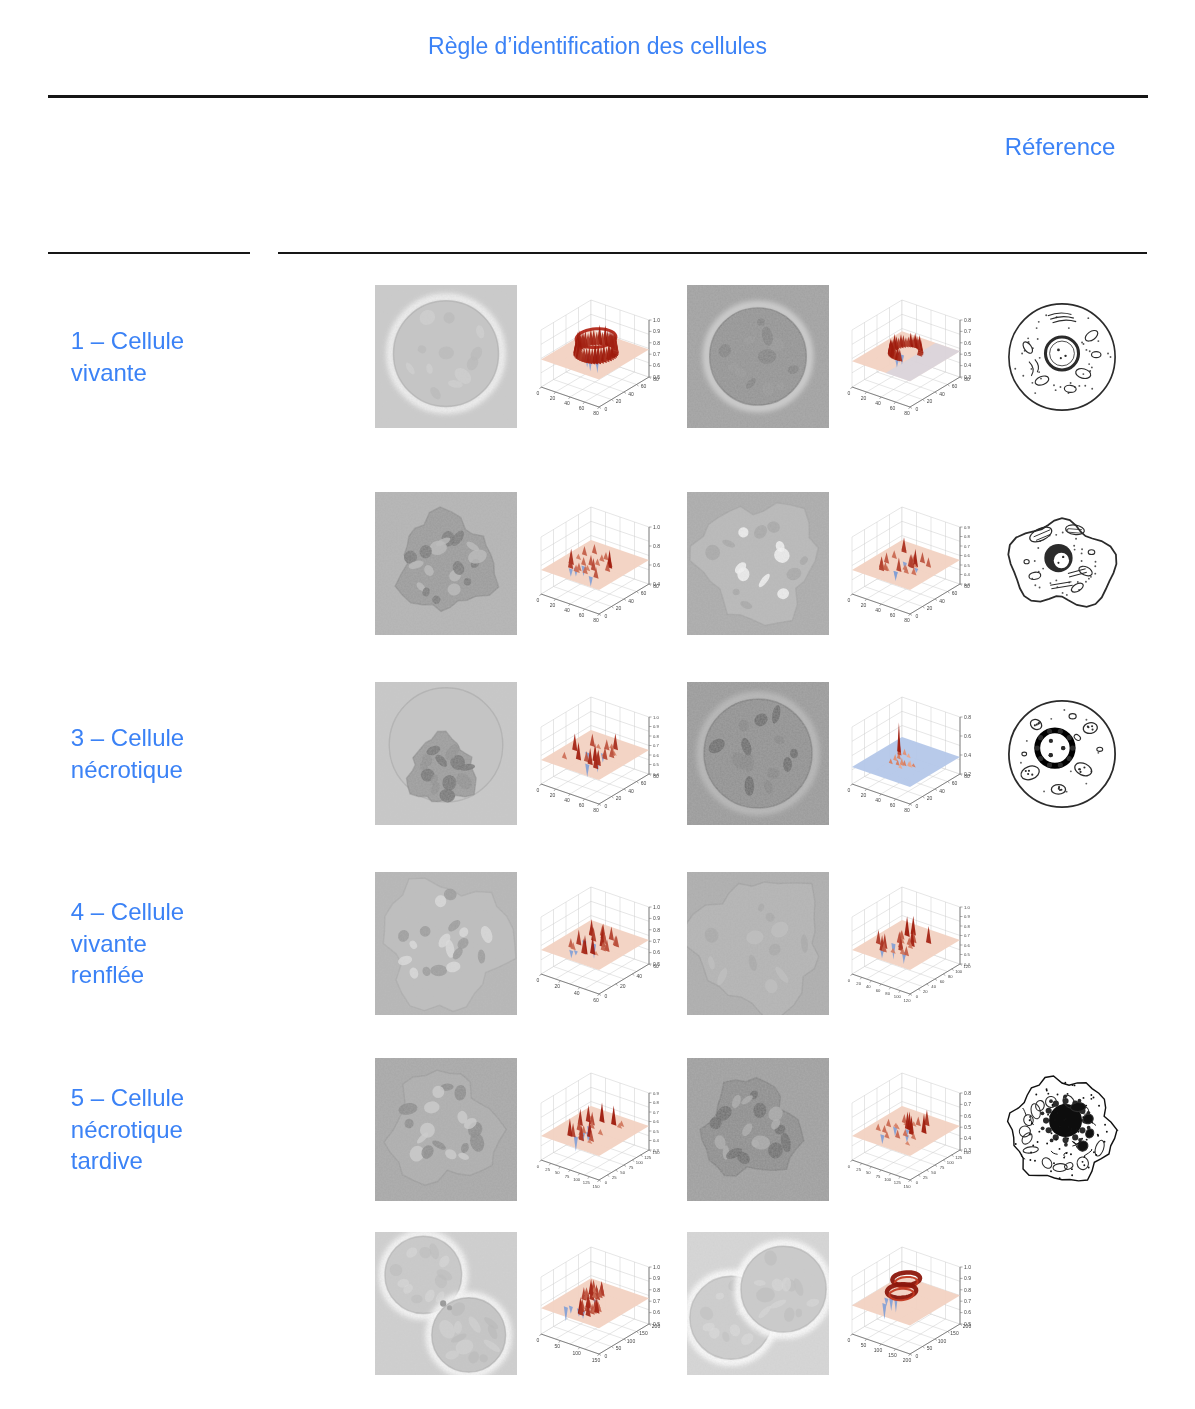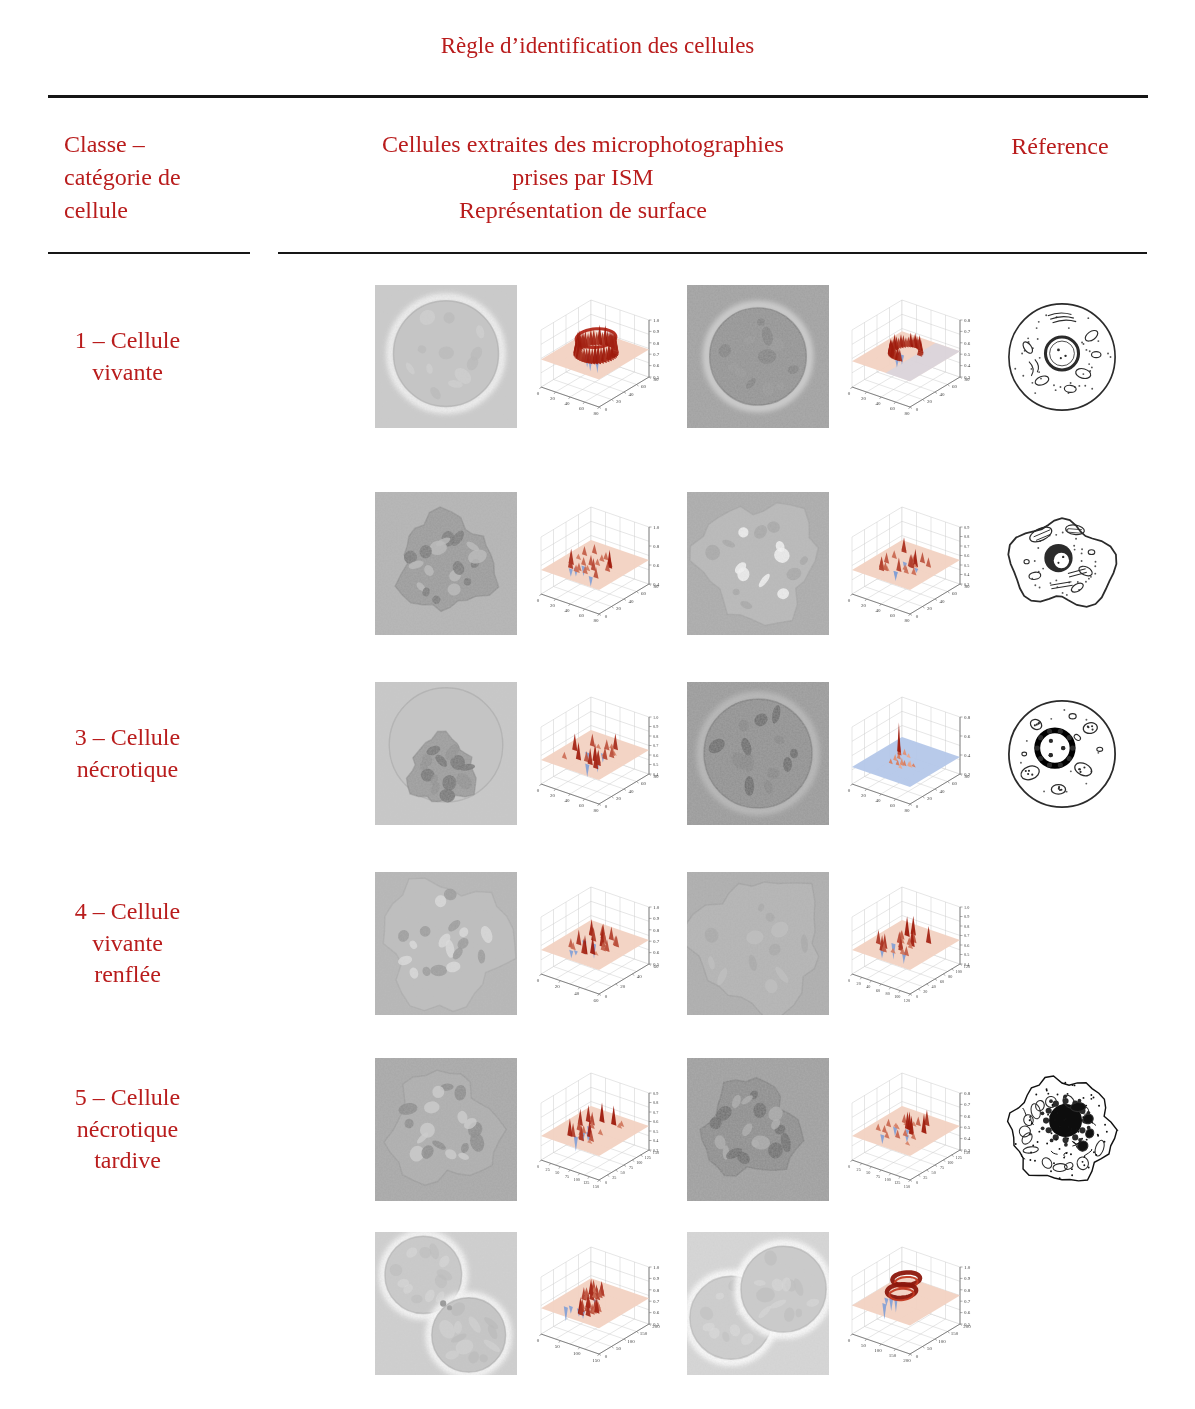--- a/index.html
+++ b/index.html
@@ -1,55 +1,49 @@
 <!DOCTYPE html>
 <html><head>
 <meta charset="utf-8">
 <style>
   html,body{margin:0;padding:0;background:#ffffff;}
   .page{position:relative;width:1195px;height:1409px;background:#ffffff;
-        font-family:Liberation Serif, serif;color:#b91c1c;overflow:hidden;}
+        font-family:Liberation Sans, sans-serif;color:#3b82f6;overflow:hidden;}
   .abs{position:absolute;}
   .title{top:33px;left:0;width:100%;text-align:center;font-size:23px;}
   .rule{background:#161616;}
   .rule-top{top:95px;left:48px;width:1100px;height:3px;}
   .rule-bot-left{top:252px;left:48px;width:202px;height:2px;}
   .rule-bot-right{top:252px;left:278px;width:869px;height:2px;}
   .hdr{font-size:24px;line-height:1.38;white-space:pre-line;}
   .hdr-class{top:128px;left:64px;width:210px;text-align:left;}
   .hdr-cells{top:128px;left:303px;width:560px;text-align:center;}
   .hdr-ref{top:130px;left:960px;width:200px;text-align:center;}
   .row{position:absolute;left:0;width:1195px;height:143px;}
   .cell{position:absolute;top:0;height:143px;display:flex;align-items:center;justify-content:center;}
   .c-label{left:30px;width:195px;}
-  .label{font-size:24px;line-height:1.33;text-align:center;white-space:pre-line;}
+  .label{font-size:24px;line-height:1.33;white-space:pre-line;}
   .c-m1{left:375px;width:142px;}
   .c-p1{left:527px;width:150px;}
   .c-m2{left:687px;width:143px;}
   .c-p2{left:838px;width:150px;}
   .c-ref{left:992px;width:140px;}
   .microbox{width:142px;height:143px;}
   .microbox svg{display:block;}
   .plotbox{width:150px;height:140px;}
   .ref-text{font-size:24px;transform:translateY(-22px);}
   .refdiag{width:118px;height:118px;}
 </style>
 </head>
 <body>
 
 <div class="page">
   <div class="abs title">Règle d’identification des cellules</div>
   <div class="abs rule rule-top"></div>
 
-  <div class="abs hdr hdr-class">Classe –
-catégorie de
-cellule</div>
-  <div class="abs hdr hdr-cells">Cellules extraites des microphotographies
-prises par ISM
-Représentation de surface</div>
   <div class="abs hdr hdr-ref">Réference</div>
 
   <div class="abs rule rule-bot-left"></div>
   <div class="abs rule rule-bot-right"></div>
 
   <div class="row" style="top:285px">
     <div class="cell c-label label">1 – Cellule
 vivante</div>
     <div class="cell c-m1 microbox">
         <svg viewBox="0 0 100 100" width="142" height="143" preserveAspectRatio="none">

